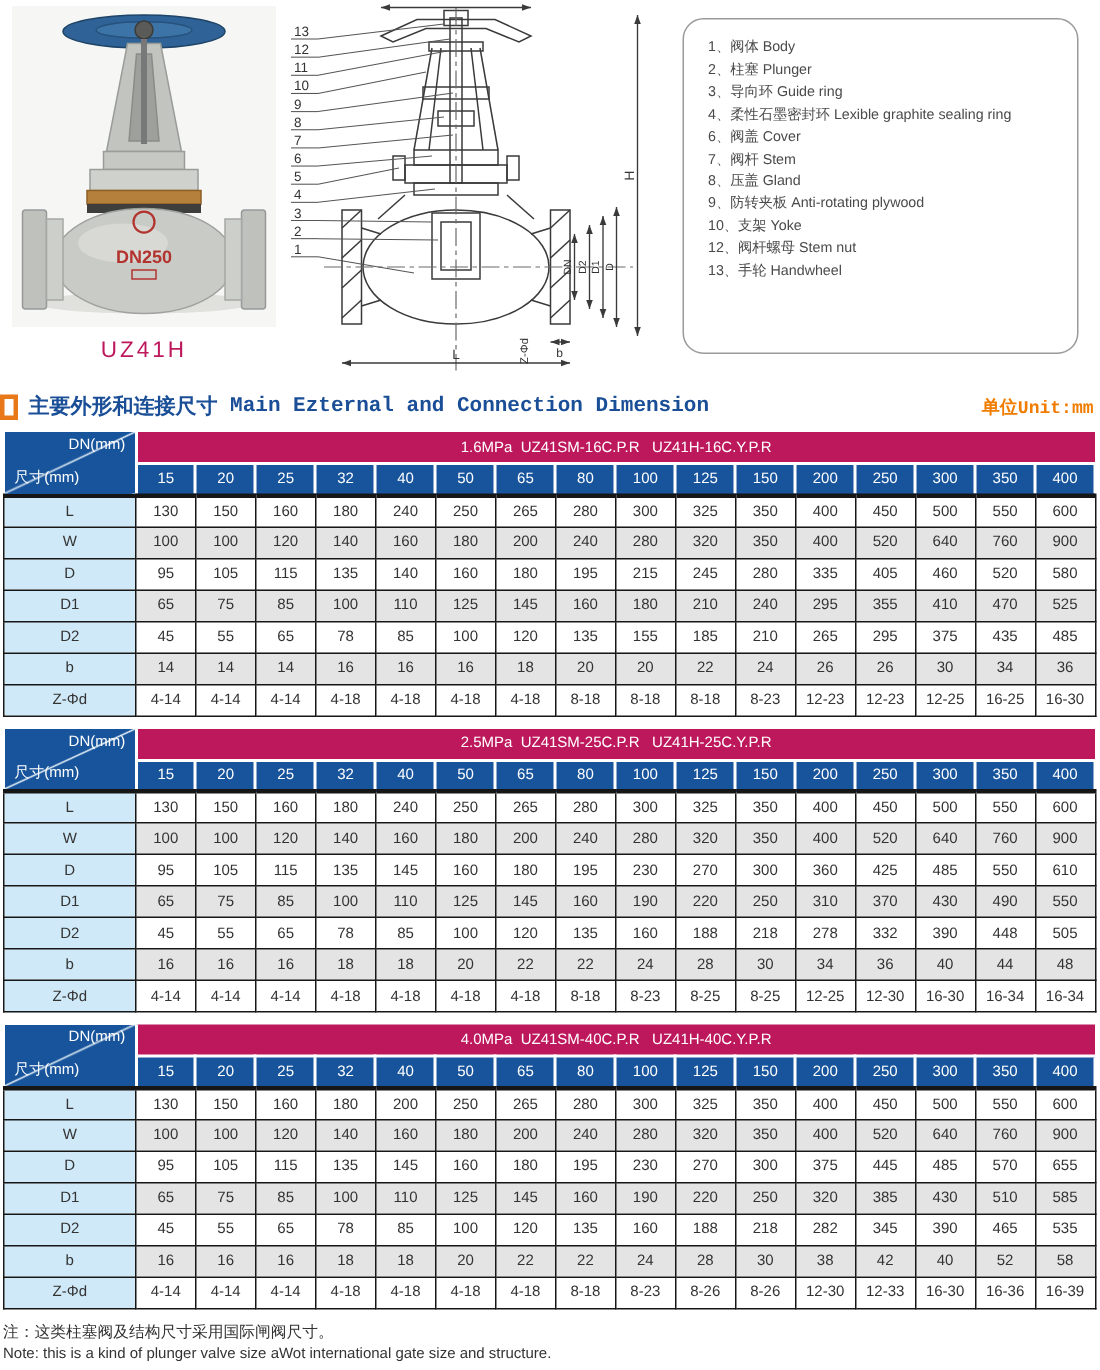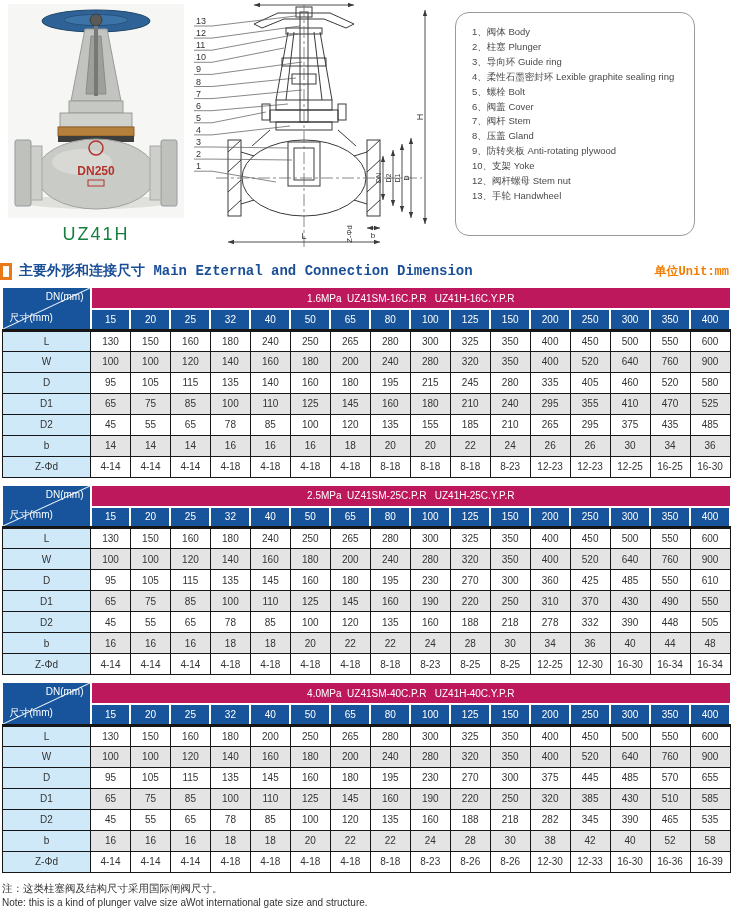--- a/index.html
+++ b/index.html
@@ -5,24 +5,24 @@
   * { box-sizing: border-box; margin: 0; padding: 0; }
   html,body { width: 733px; background: #fff; }
   body {
     height: 913px; overflow: hidden; position: relative;
     font-family: "Liberation Sans", sans-serif; color: #222;
   }
 
   
   .top-section { display: flex; height: 252px; width: 733px; }
   .photo-wrap { width: 192px; padding-top: 4px; text-align: center; }
-  .photo-caption { font-size: 18px; letter-spacing: 2px; color: #15803d; margin-top: 2px; }
+  .photo-caption { font-size: 15px; letter-spacing: 2px; color: #be185d; margin-top: 2px; }
   .drawing-wrap { width: 260px; }
   .parts-box {
-    width: 240px; margin: 12px 6px 16px 3px;
+    width: 264px; margin: 12px 6px 16px 3px;
     border: 1px solid #9a9a9a; border-radius: 14px;
     padding: 12px 6px 6px 16px;
   }
   .part-item { font-size: 9.5px; color: #4a4a4a; line-height: 14.9px; white-space: nowrap; }
 
   
   .title-row { display: flex; align-items: center; height: 30px; margin: 4px 0 2px 0; font-family: Liberation Mono, monospace; }
   .title-bullet { width: 12px; height: 17px; border: 3px solid #e87818; margin-right: 7px; flex: none; }
   .title-text { font-size: 14px; font-weight: bold; color: #1a4f97; white-space: pre; }
   .title-unit { margin-left: auto; margin-right: 4px; font-size: 12px; font-weight: bold; color: #f07d00; }
@@ -225,21 +225,20 @@
           <line x1="20" y1="171.2" x2="84" y2="182" stroke="#555" stroke-width="0.7"></line>
         </g>
     </svg>
   </div>
 
   <div class="parts-box">
       <div class="part-item">1、阀体 Body</div>
       <div class="part-item">2、柱塞 Plunger</div>
       <div class="part-item">3、导向环 Guide ring</div>
       <div class="part-item">4、柔性石墨密封环 Lexible graphite sealing ring</div>
-      <div class="part-item">5、螺栓 Bolt</div>
       <div class="part-item">6、阀盖 Cover</div>
       <div class="part-item">7、阀杆 Stem</div>
       <div class="part-item">8、压盖 Gland</div>
       <div class="part-item">9、防转夹板 Anti-rotating plywood</div>
       <div class="part-item">10、支架 Yoke</div>
       <div class="part-item">12、阀杆螺母 Stem nut</div>
       <div class="part-item">13、手轮 Handwheel</div>
     </div>
 </div>
 

